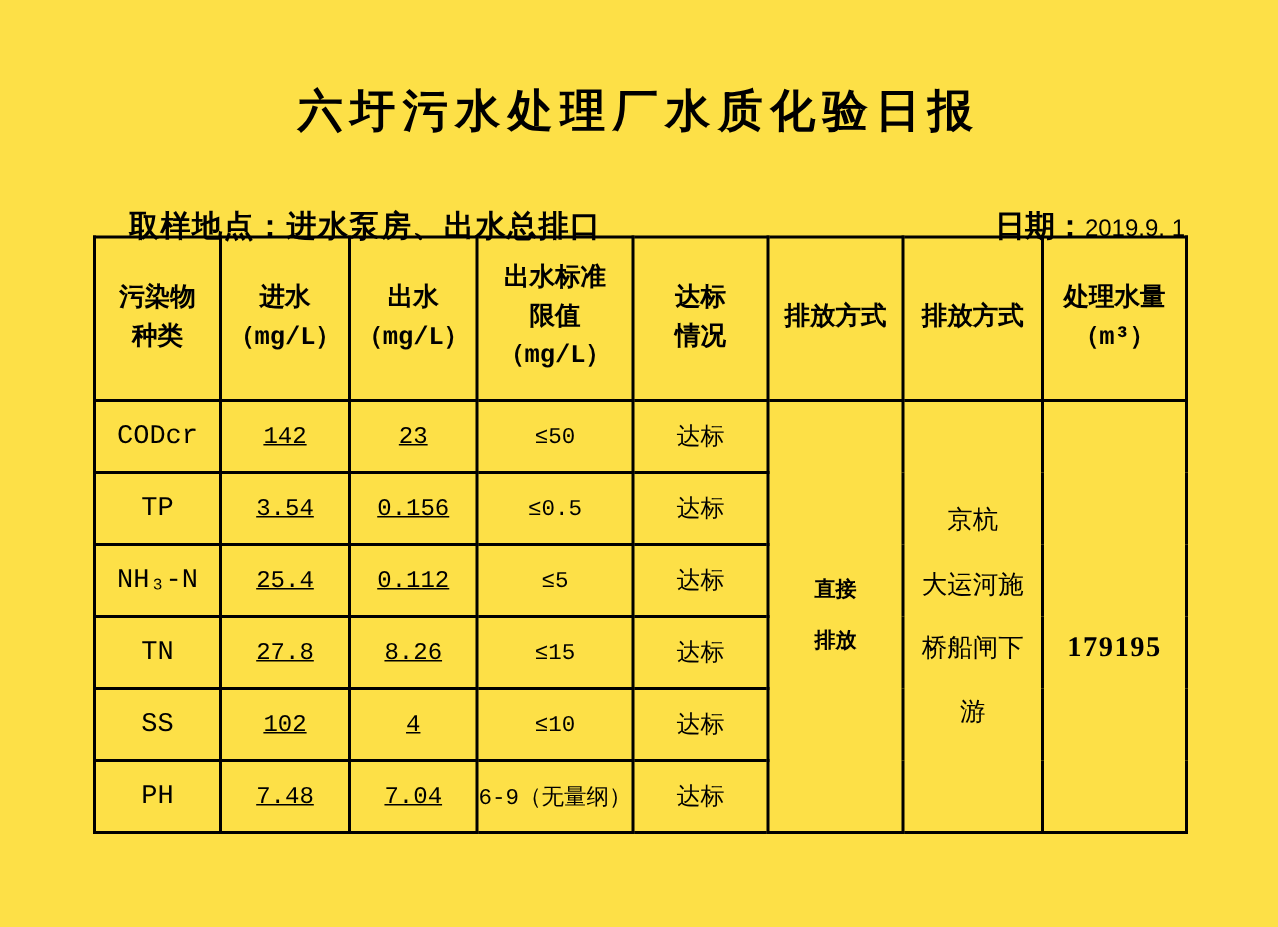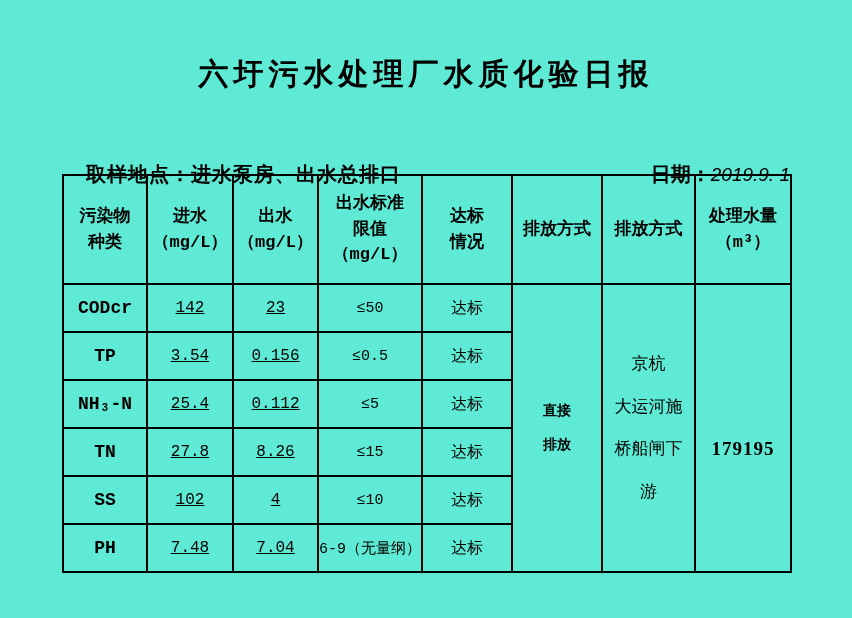--- a/index.html
+++ b/index.html
@@ -9,21 +9,21 @@
     width: 852px;
     height: 618px;
     overflow: hidden;
     font-family: "Liberation Serif", serif;
     color: #000000;
   }
   .page {
     position: relative;
     width: 852px;
     height: 618px;
-    background: #5eead4;
+    background: #fde047;
   }
   .doc-title {
     position: absolute;
     top: 54px;
     left: 0;
     width: 852px;
     text-align: center;
     font-size: 30px;
     font-weight: bold;
     letter-spacing: 5px;
@@ -31,42 +31,40 @@
   }
   .info-row {
     position: absolute;
     top: 137px;
     left: 86px;
     width: 704px;
     height: 26px;
     display: flex;
     justify-content: space-between;
     align-items: center;
-    margin-top: 24px;
   }
   .sampling-location {
     font-size: 20px;
     font-weight: bold;
     letter-spacing: 1px;
     white-space: nowrap;
   }
   .date-line {
     font-size: 20px;
     font-weight: bold;
     white-space: nowrap;
   }
   .date-value {
     font-family: "Liberation Sans", sans-serif;
     font-weight: normal;
-    font-size: 19px;
-    font-style: italic;
+    font-size: 16px;
   }
   table.report-table {
     position: absolute;
-    top: 174px;
+    top: 157px;
     left: 62px;
     width: 728px;
     border-collapse: collapse;
     table-layout: fixed;
     border-radius: 32px;
   }
   .report-table th,
   .report-table td {
     border: 2px solid #000000;
     text-align: center;
@@ -78,21 +76,21 @@
   .report-table tbody tr { height: 48px; }
   .report-table th {
     font-size: 17px;
     font-weight: bold;
     line-height: 1.5;
     white-space: pre-line;
     font-family: "Liberation Mono", "Liberation Serif", serif;
   }
   .pollutant-cell {
     font-family: "Liberation Mono", "Liberation Serif", serif;
-    font-weight: bold;
+    font-weight: normal;
     font-size: 18px;
   }
   .num-cell {
     font-family: "Liberation Mono", "Liberation Serif", serif;
     font-size: 16px;
     text-decoration: underline;
   }
   .limit-cell {
     font-family: "Liberation Mono", "Liberation Serif", serif;
     font-size: 15px;

